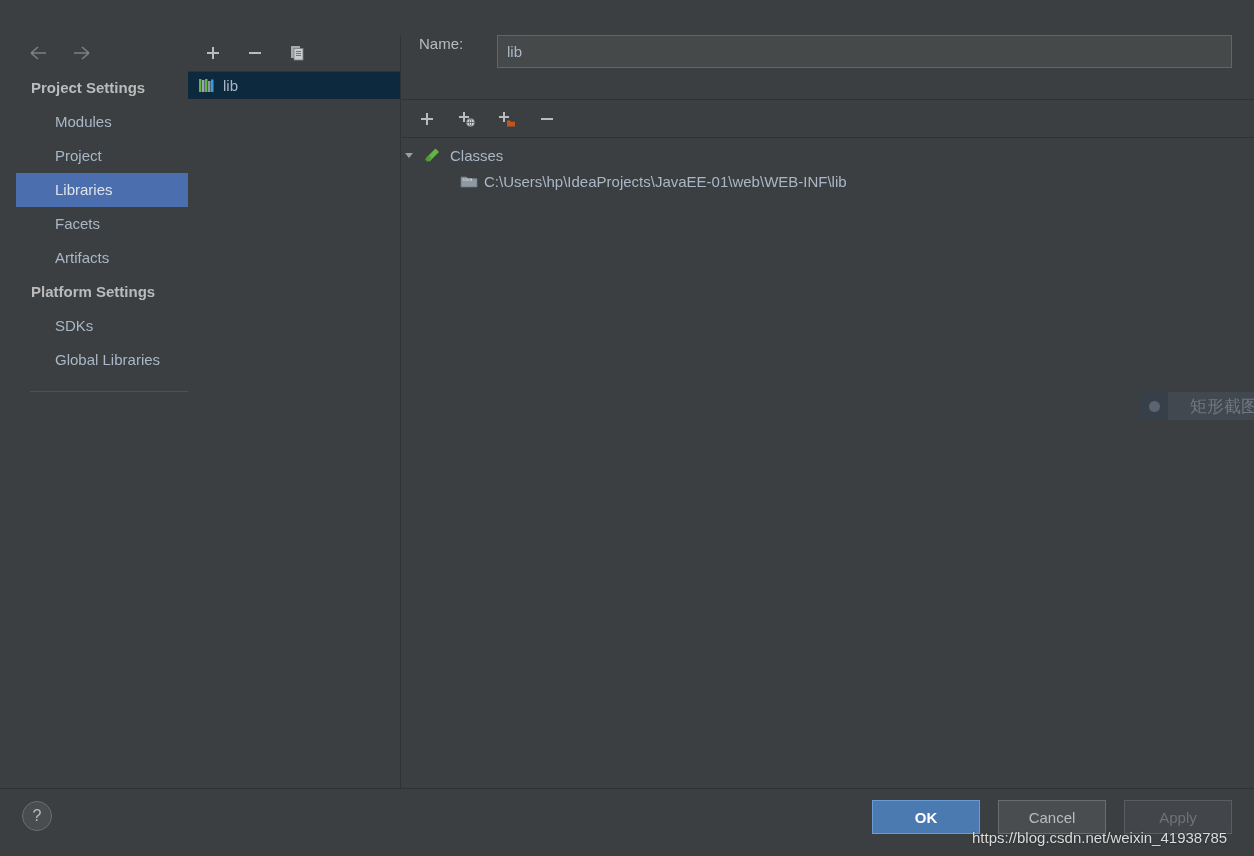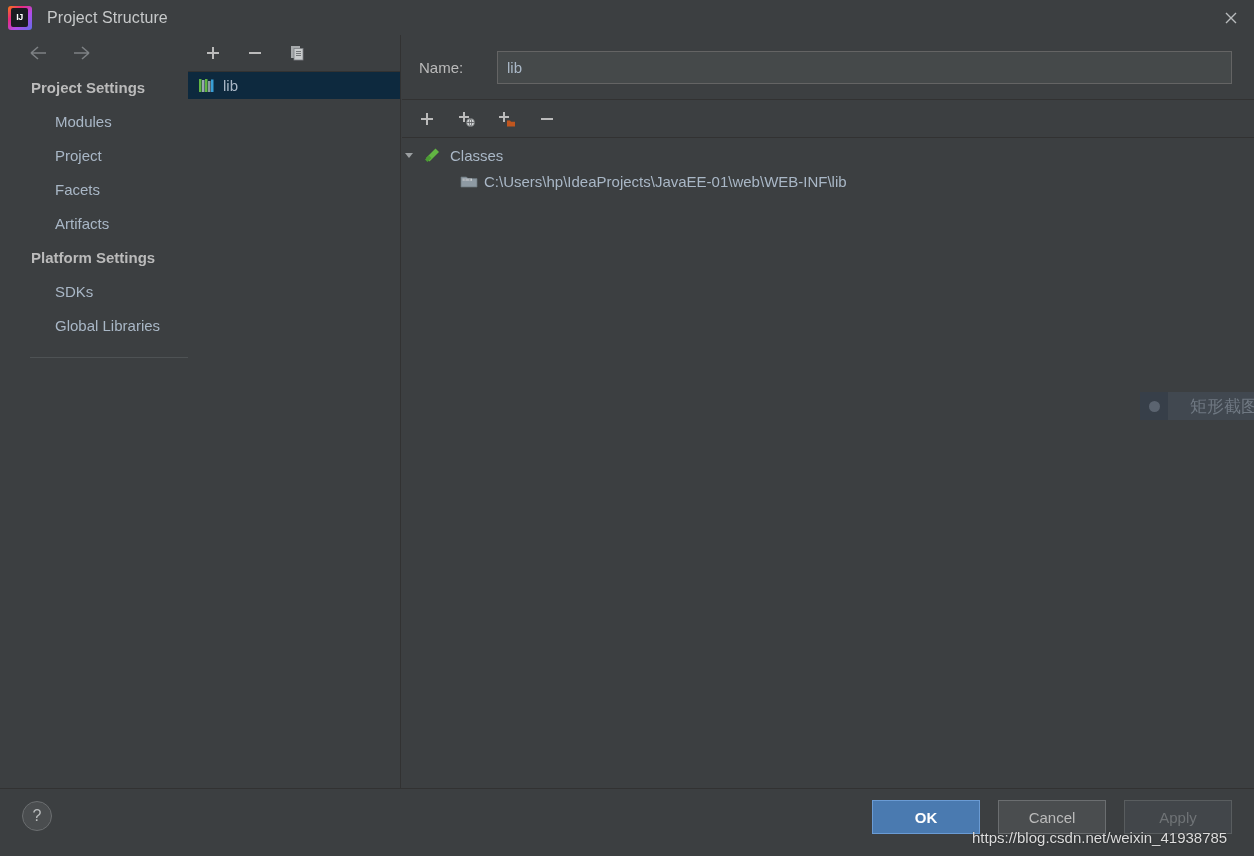--- a/index.html
+++ b/index.html
@@ -180,21 +180,20 @@
   .detail {
     position: absolute;
     left: 402px; top: 35px;
     width: 852px;
     height: 753px;
     background: #3c3f41;
   }
   .name-row {
     height: 64px;
     display: flex;
-    align-items: center;
     padding: 0 22px 0 17px;
   }
   .name-label {
     font-size: 15px;
     color: #bbbbbb;
     width: 78px;
   }
   .name-input {
     flex: 1;
     height: 33px;
@@ -331,50 +330,40 @@
     white-space: nowrap;
     font-family: "Liberation Sans", sans-serif;
     text-shadow: 0 0 2px rgba(0,0,0,0.5);
   }
 </style>
 </head>
 <body>
 
 <div id="app">
 
-  <div class="titlebar">
-    <div class="app-logo">
-      <div class="inner">IJ</div>
-    </div>
-    <div class="title-text">Project Structure</div>
-    <div class="close-btn">
-      <svg width="16" height="16" viewBox="0 0 16 16">
-        <path d="M3 3 L13 13 M13 3 L3 13" stroke="#b9bcbd" stroke-width="1.4" fill="none"></path>
-      </svg>
-    </div>
-  </div>
 
   <div class="sidebar">
 
     <div class="nav-arrows">
       <span class="nav-arrow">
         <svg width="22" height="18" viewBox="0 0 22 18">
           <path d="M3 9 L10 3 M3 9 L10 15 M3 9 L18 9" stroke="#7d8184" stroke-width="1.6" fill="none"></path>
         </svg>
       </span>
       <span class="nav-arrow">
         <svg width="22" height="18" viewBox="0 0 22 18">
           <path d="M19 9 L12 3 M19 9 L12 15 M19 9 L4 9" stroke="#7d8184" stroke-width="1.6" fill="none"></path>
         </svg>
       </span>
     </div>
 
     <div class="sb-group">Project Settings</div>
     <div class="sb-item">Modules</div>
     <div class="sb-item">Project</div>
+    <div class="sb-item selected">Libraries</div>
     <div class="sb-item">Facets</div>
     <div class="sb-item">Artifacts</div>
 
     <div class="sb-group">Platform Settings</div>
     <div class="sb-item">SDKs</div>
     <div class="sb-item">Global Libraries</div>
 
     <div class="sb-sep"></div>
 
   </div>

